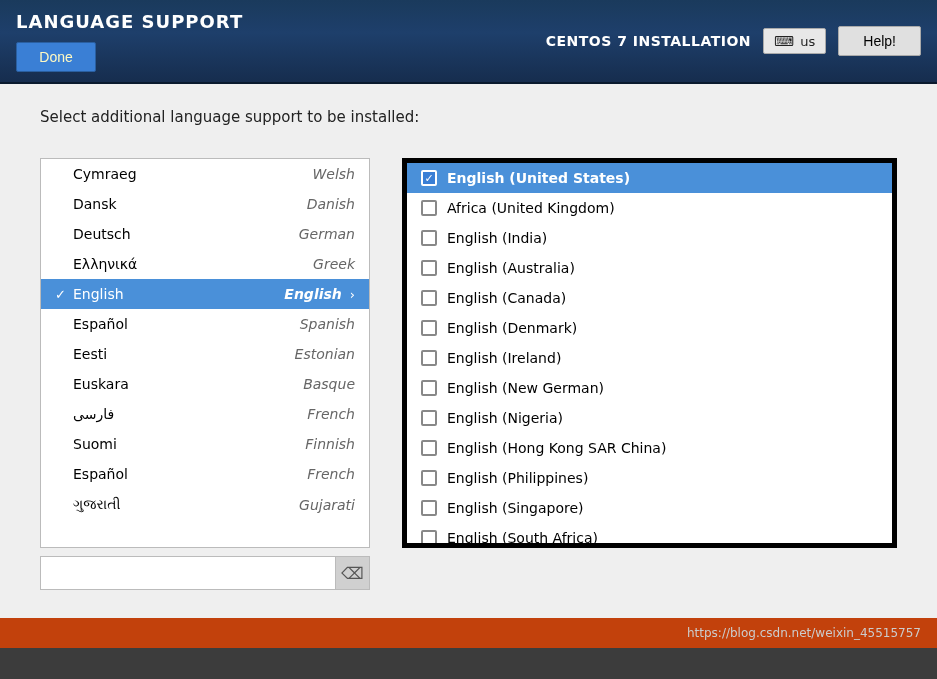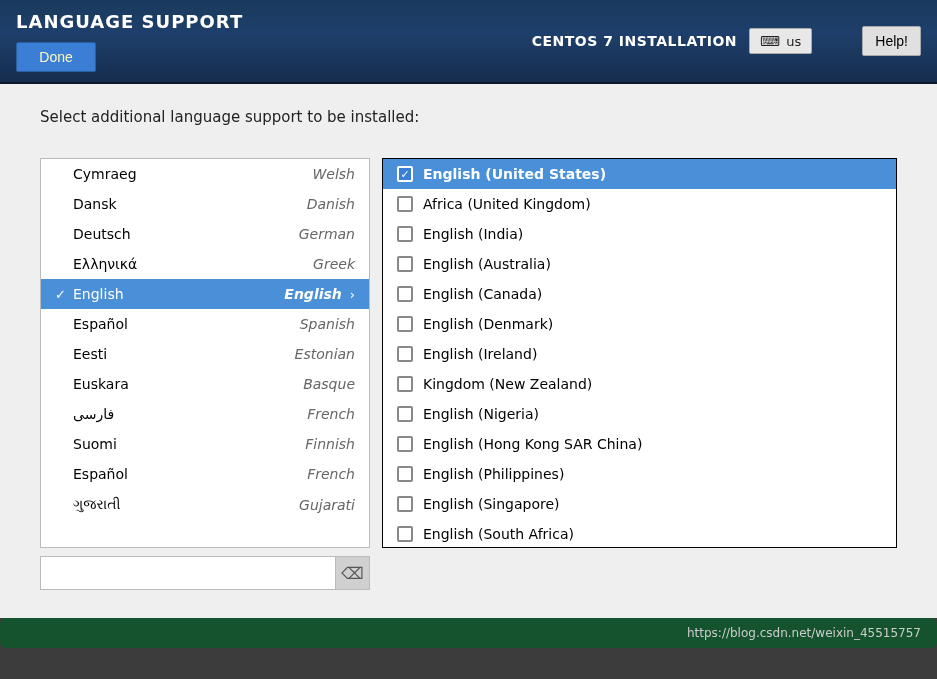--- a/index.html
+++ b/index.html
@@ -64,42 +64,41 @@
       gap: 6px;
       font-size: 13px;
       color: #222;
     }
     .keyboard-icon {
       font-size: 14px;
     }
     .help-button {
       background: #e0e0e0;
       border: 1px solid #aaa;
-      padding: 6px 12px;
+      padding: 6px 24px;
       font-size: 14px;
       cursor: pointer;
       border-radius: 2px;
-      margin-left: 38px;
     }
 
     
     .main-content {
       background: #efefef;
       padding: 24px 40px 20px 40px;
       height: calc(679px - 115px - 30px);
     }
     .subtitle {
       font-size: 15px;
       color: #222;
       margin-bottom: 32px;
     }
 
     .panels-container {
       display: flex;
-      gap: 12px;
+      gap: 32px;
       height: 390px;
     }
 
     
     .language-list-panel {
       width: 330px;
       border: 1px solid #bbb;
       background: white;
       overflow-y: auto;
       flex-shrink: 0;
@@ -139,21 +138,21 @@
       font-weight: bold;
     }
     .lang-item .arrow {
       margin-left: 8px;
       font-size: 13px;
     }
 
     
     .locale-list-panel {
       flex: 1;
-      border: 1px solid #000000;
+      border: 5px solid #000000;
       background: white;
       overflow-y: auto;
     }
     .locale-list-panel::-webkit-scrollbar { width: 8px; }
     .locale-list-panel::-webkit-scrollbar-track { background: #f0f0f0; }
     .locale-list-panel::-webkit-scrollbar-thumb { background: #aaa; }
 
     .locale-item {
       display: flex;
       align-items: center;
@@ -219,29 +218,28 @@
       display: flex;
       align-items: center;
       justify-content: center;
       cursor: pointer;
       font-size: 16px;
       color: #555;
     }
 
     
     .footer {
-      background: #14532d;
+      background: #c2410c;
       color: #ccc;
       font-size: 12px;
       padding: 6px 16px;
       height: 30px;
       display: flex;
       align-items: center;
       justify-content: flex-end;
-      border-radius: 6px;
     }
   </style>
 </head>
 <body>
 
 <div class="header">
   <div class="header-left">
     <span class="header-title">LANGUAGE SUPPORT</span>
     <button class="done-button">Done</button>
   </div>
@@ -348,21 +346,21 @@
         <div class="locale-item">
           <div class="locale-checkbox"></div>
           <span class="locale-label">English (Denmark)</span>
         </div>
         <div class="locale-item">
           <div class="locale-checkbox"></div>
           <span class="locale-label">English (Ireland)</span>
         </div>
         <div class="locale-item">
           <div class="locale-checkbox"></div>
-          <span class="locale-label">Kingdom (New Zealand)</span>
+          <span class="locale-label">English (New German)</span>
         </div>
         <div class="locale-item">
           <div class="locale-checkbox"></div>
           <span class="locale-label">English (Nigeria)</span>
         </div>
         <div class="locale-item">
           <div class="locale-checkbox"></div>
           <span class="locale-label">English (Hong Kong SAR China)</span>
         </div>
         <div class="locale-item">

